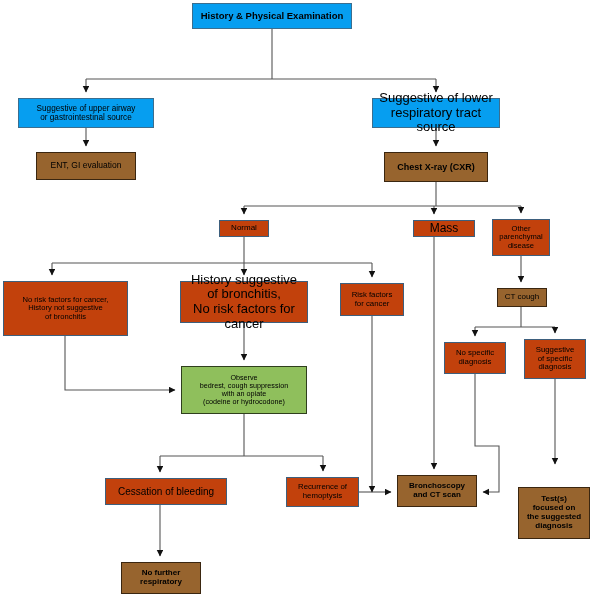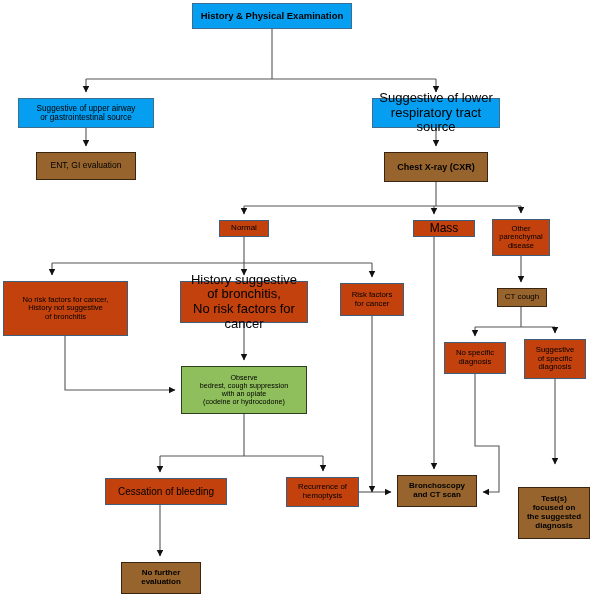--- a/index.html
+++ b/index.html
@@ -120,15 +120,15 @@
       <div class="node n-lblue" style="left: 105px; top: 478px; width: 122px; height: 27px; font-size: 10px;">Cessation of bleeding</div>
       <div class="node n-lblue" style="left: 286px; top: 477px; width: 73px; height: 30px; font-size: 7.8px;">Recurrence of
 hemoptysis</div>
       <div class="node n-brown bold" style="left: 397px; top: 475px; width: 80px; height: 32px; font-size: 8px;">Bronchoscopy
 and CT scan</div>
       <div class="node n-brown bold" style="left: 518px; top: 470px; width: 72px; height: 52px; font-size: 8px; margin-top: 17px;">Test(s)
 focused on
 the suggested
 diagnosis</div>
       <div class="node n-brown bold" style="left: 121px; top: 562px; width: 80px; height: 32px; font-size: 8px;">No further
-evaluation</div>
+respiratory</div>
     </div>
 </div>
 
 </body></html>

